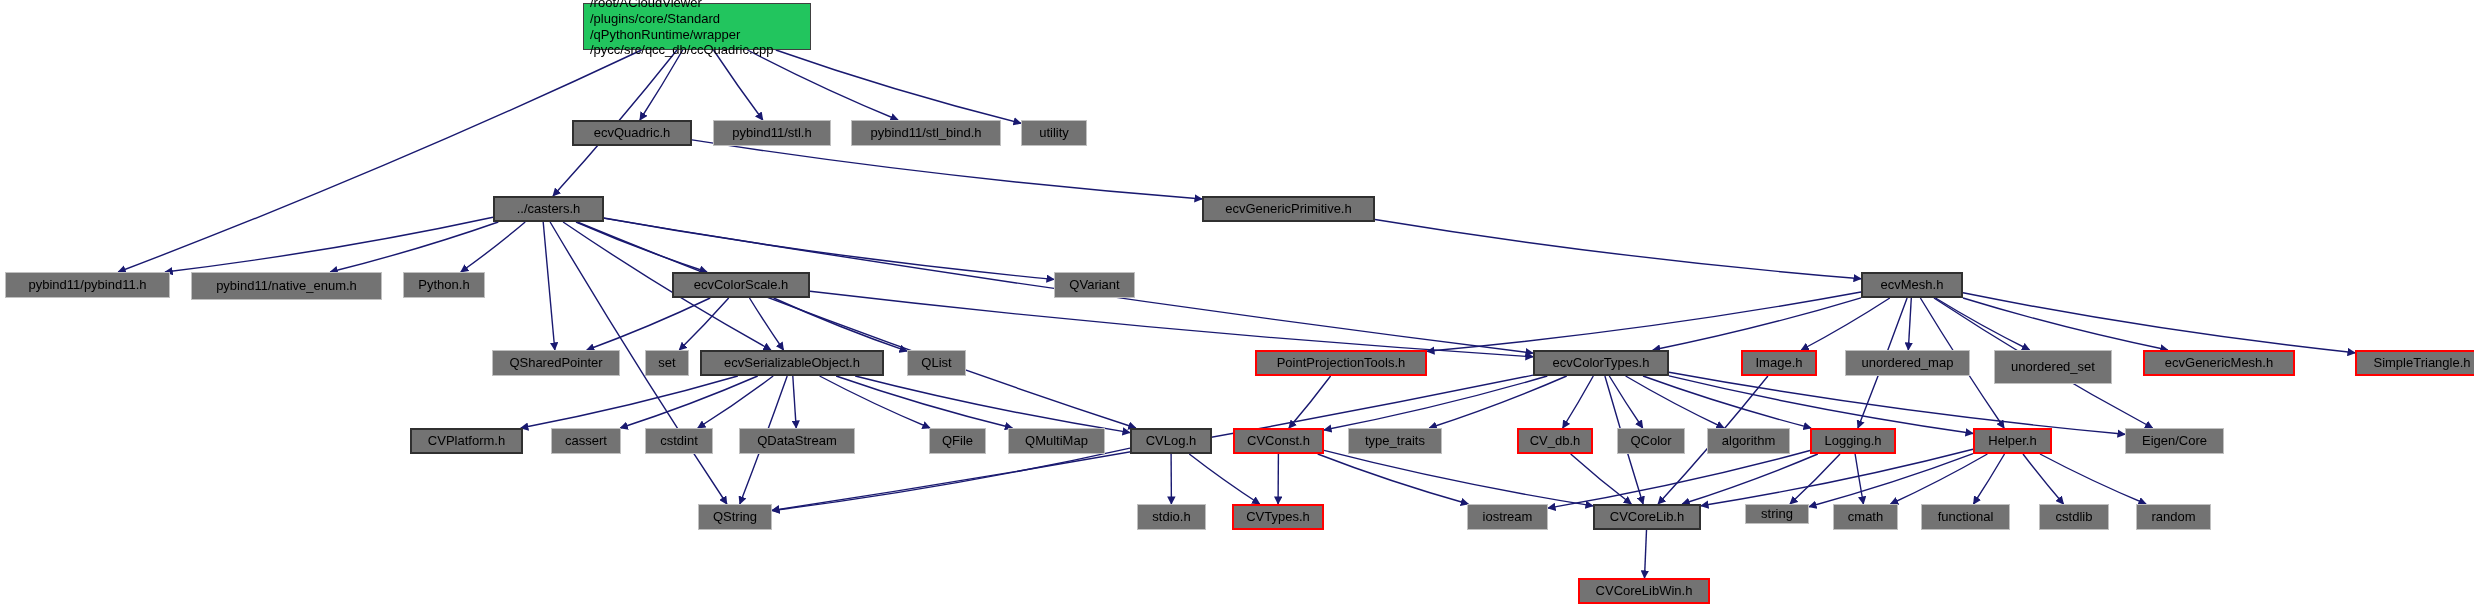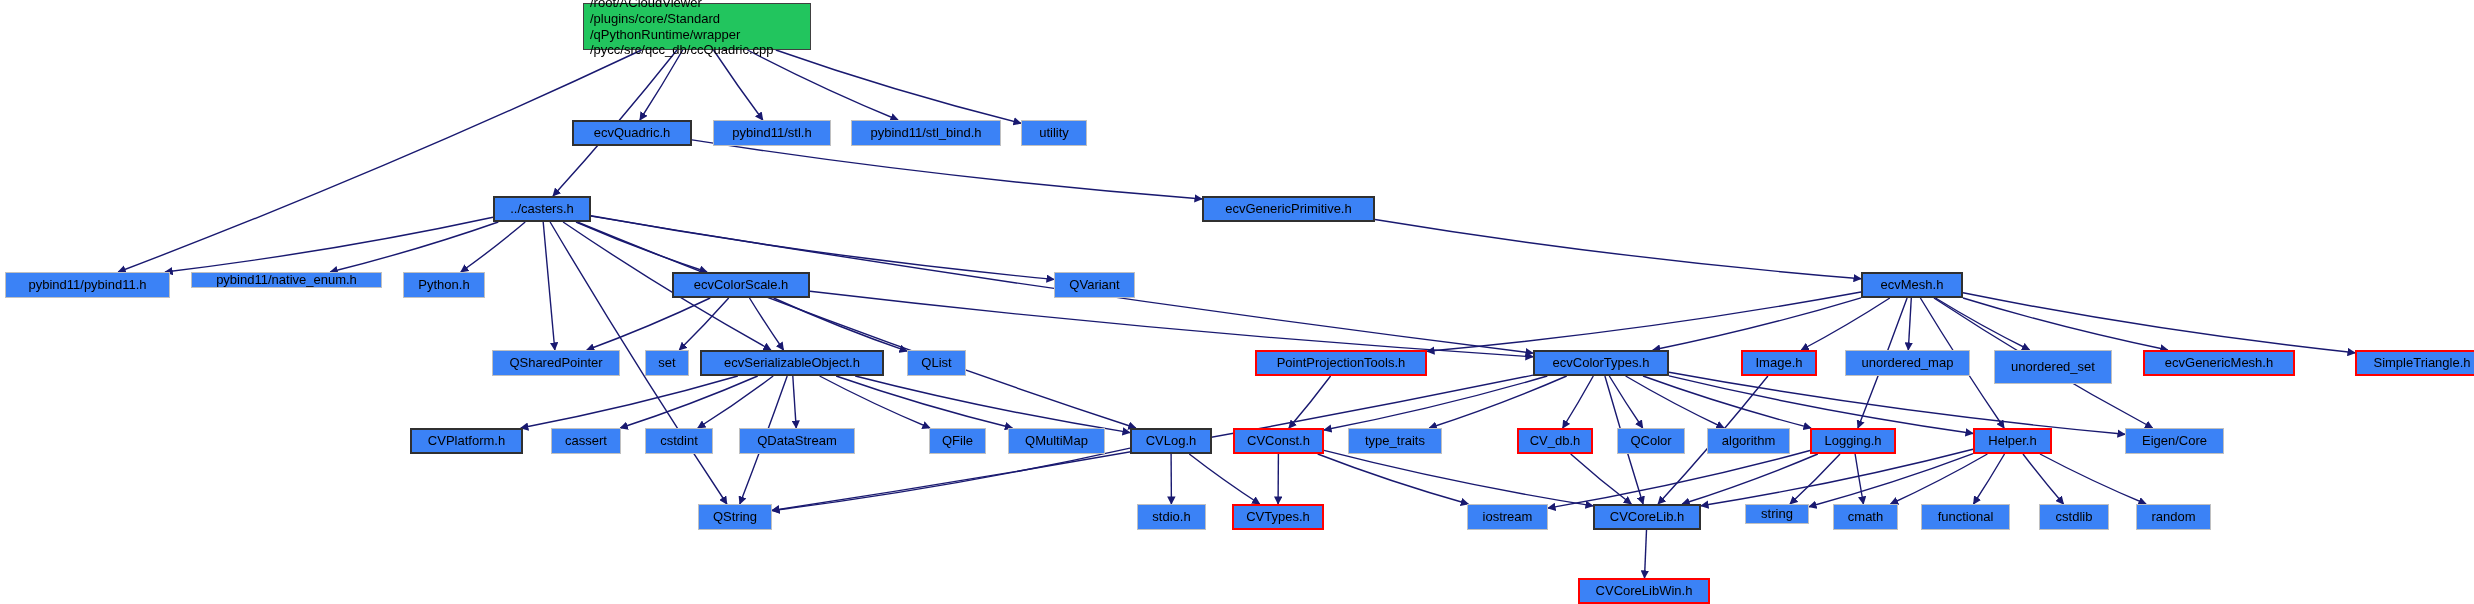--- a/index.html
+++ b/index.html
@@ -21,21 +21,21 @@
     width: 2474px;
     height: 604px;
     overflow: visible;
   }
   .node {
     position: absolute;
     box-sizing: border-box;
     display: flex;
     align-items: center;
     justify-content: center;
-    background: #3b82f6;
+    background: #737373;
     border: 1px solid #c0c0c0;
     font-size: 13px;
     color: #000000;
     white-space: pre;
     line-height: 1.18;
     text-align: center;
     padding: 0 5px;
   }
   .node.root {
     background: #22c55e;
@@ -142,24 +142,24 @@
   </svg>
   <div id="node-layer">
       <div class="node root" style="left: 583px; top: 3px; width: 228px; height: 47px;"><span class="node-label">/root/ACloudViewer
 /plugins/core/Standard
 /qPythonRuntime/wrapper
 /pycc/src/qcc_db/ccQuadric.cpp</span></div>
       <div class="node current" style="left: 572px; top: 120px; width: 120px; height: 26px;"><span class="node-label">ecvQuadric.h</span></div>
       <div class="node plain" style="left: 713px; top: 120px; width: 118px; height: 26px;"><span class="node-label">pybind11/stl.h</span></div>
       <div class="node plain" style="left: 851px; top: 120px; width: 150px; height: 26px;"><span class="node-label">pybind11/stl_bind.h</span></div>
       <div class="node plain" style="left: 1021px; top: 120px; width: 66px; height: 26px;"><span class="node-label">utility</span></div>
-      <div class="node current" style="left: 493px; top: 196px; width: 98px; height: 26px;"><span class="node-label">../casters.h</span></div>
+      <div class="node current" style="left: 493px; top: 196px; width: 111px; height: 26px;"><span class="node-label">../casters.h</span></div>
       <div class="node current" style="left: 1202px; top: 196px; width: 173px; height: 26px;"><span class="node-label">ecvGenericPrimitive.h</span></div>
       <div class="node plain" style="left: 5px; top: 272px; width: 165px; height: 26px;"><span class="node-label">pybind11/pybind11.h</span></div>
-      <div class="node plain" style="left: 191px; top: 272px; width: 191px; height: 16px;"><span class="node-label">pybind11/native_enum.h</span></div>
+      <div class="node plain" style="left: 191px; top: 272px; width: 191px; height: 28px;"><span class="node-label">pybind11/native_enum.h</span></div>
       <div class="node plain" style="left: 403px; top: 272px; width: 82px; height: 26px;"><span class="node-label">Python.h</span></div>
       <div class="node current" style="left: 672px; top: 272px; width: 138px; height: 26px;"><span class="node-label">ecvColorScale.h</span></div>
       <div class="node plain" style="left: 1054px; top: 272px; width: 81px; height: 26px;"><span class="node-label">QVariant</span></div>
       <div class="node current" style="left: 1861px; top: 272px; width: 102px; height: 26px;"><span class="node-label">ecvMesh.h</span></div>
       <div class="node plain" style="left: 492px; top: 350px; width: 128px; height: 26px;"><span class="node-label">QSharedPointer</span></div>
       <div class="node plain" style="left: 645px; top: 350px; width: 44px; height: 26px;"><span class="node-label">set</span></div>
       <div class="node current" style="left: 700px; top: 350px; width: 184px; height: 26px;"><span class="node-label">ecvSerializableObject.h</span></div>
       <div class="node plain" style="left: 907px; top: 350px; width: 59px; height: 26px;"><span class="node-label">QList</span></div>
       <div class="node doc" style="left: 1255px; top: 350px; width: 172px; height: 26px;"><span class="node-label">PointProjectionTools.h</span></div>
       <div class="node current" style="left: 1533px; top: 350px; width: 136px; height: 26px; text-align: center;"><span class="node-label">ecvColorTypes.h</span></div>

